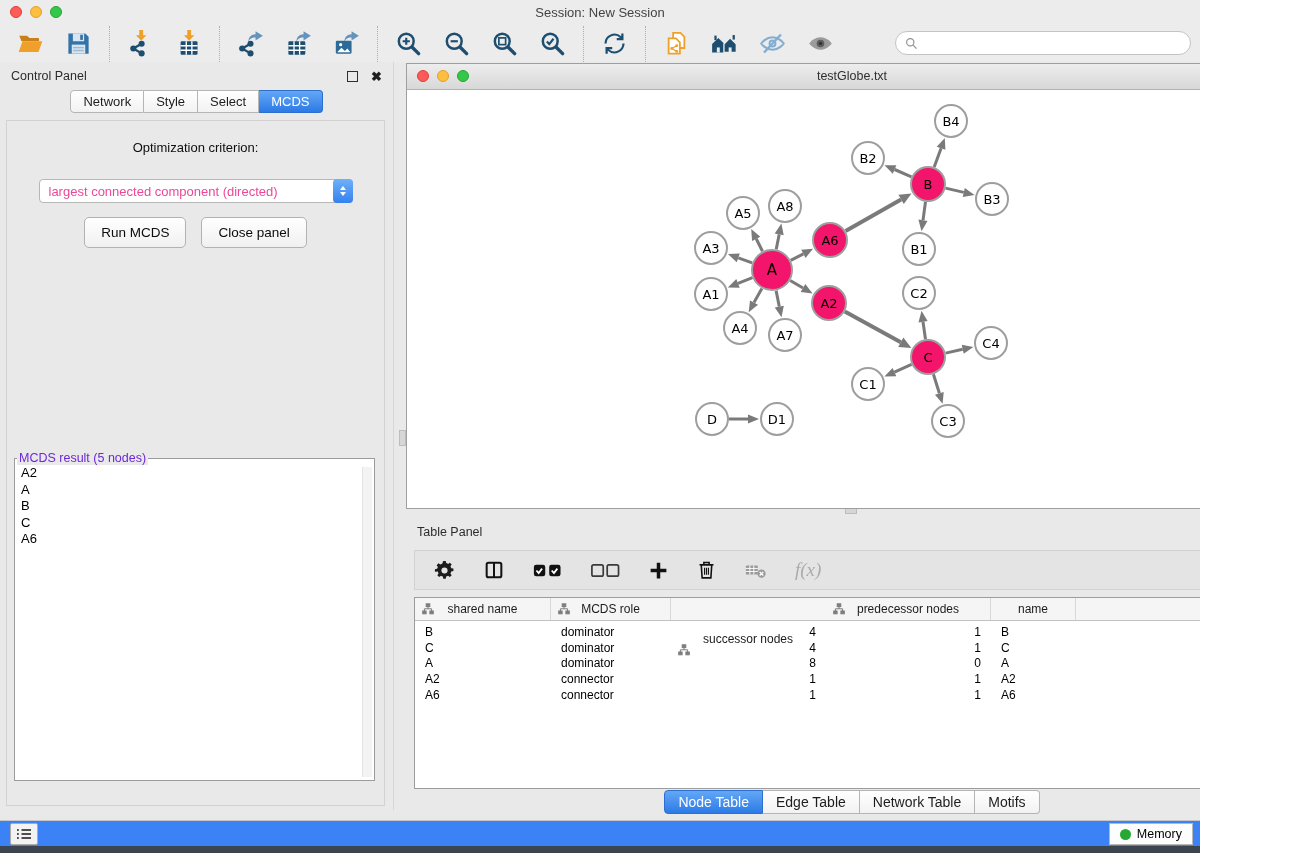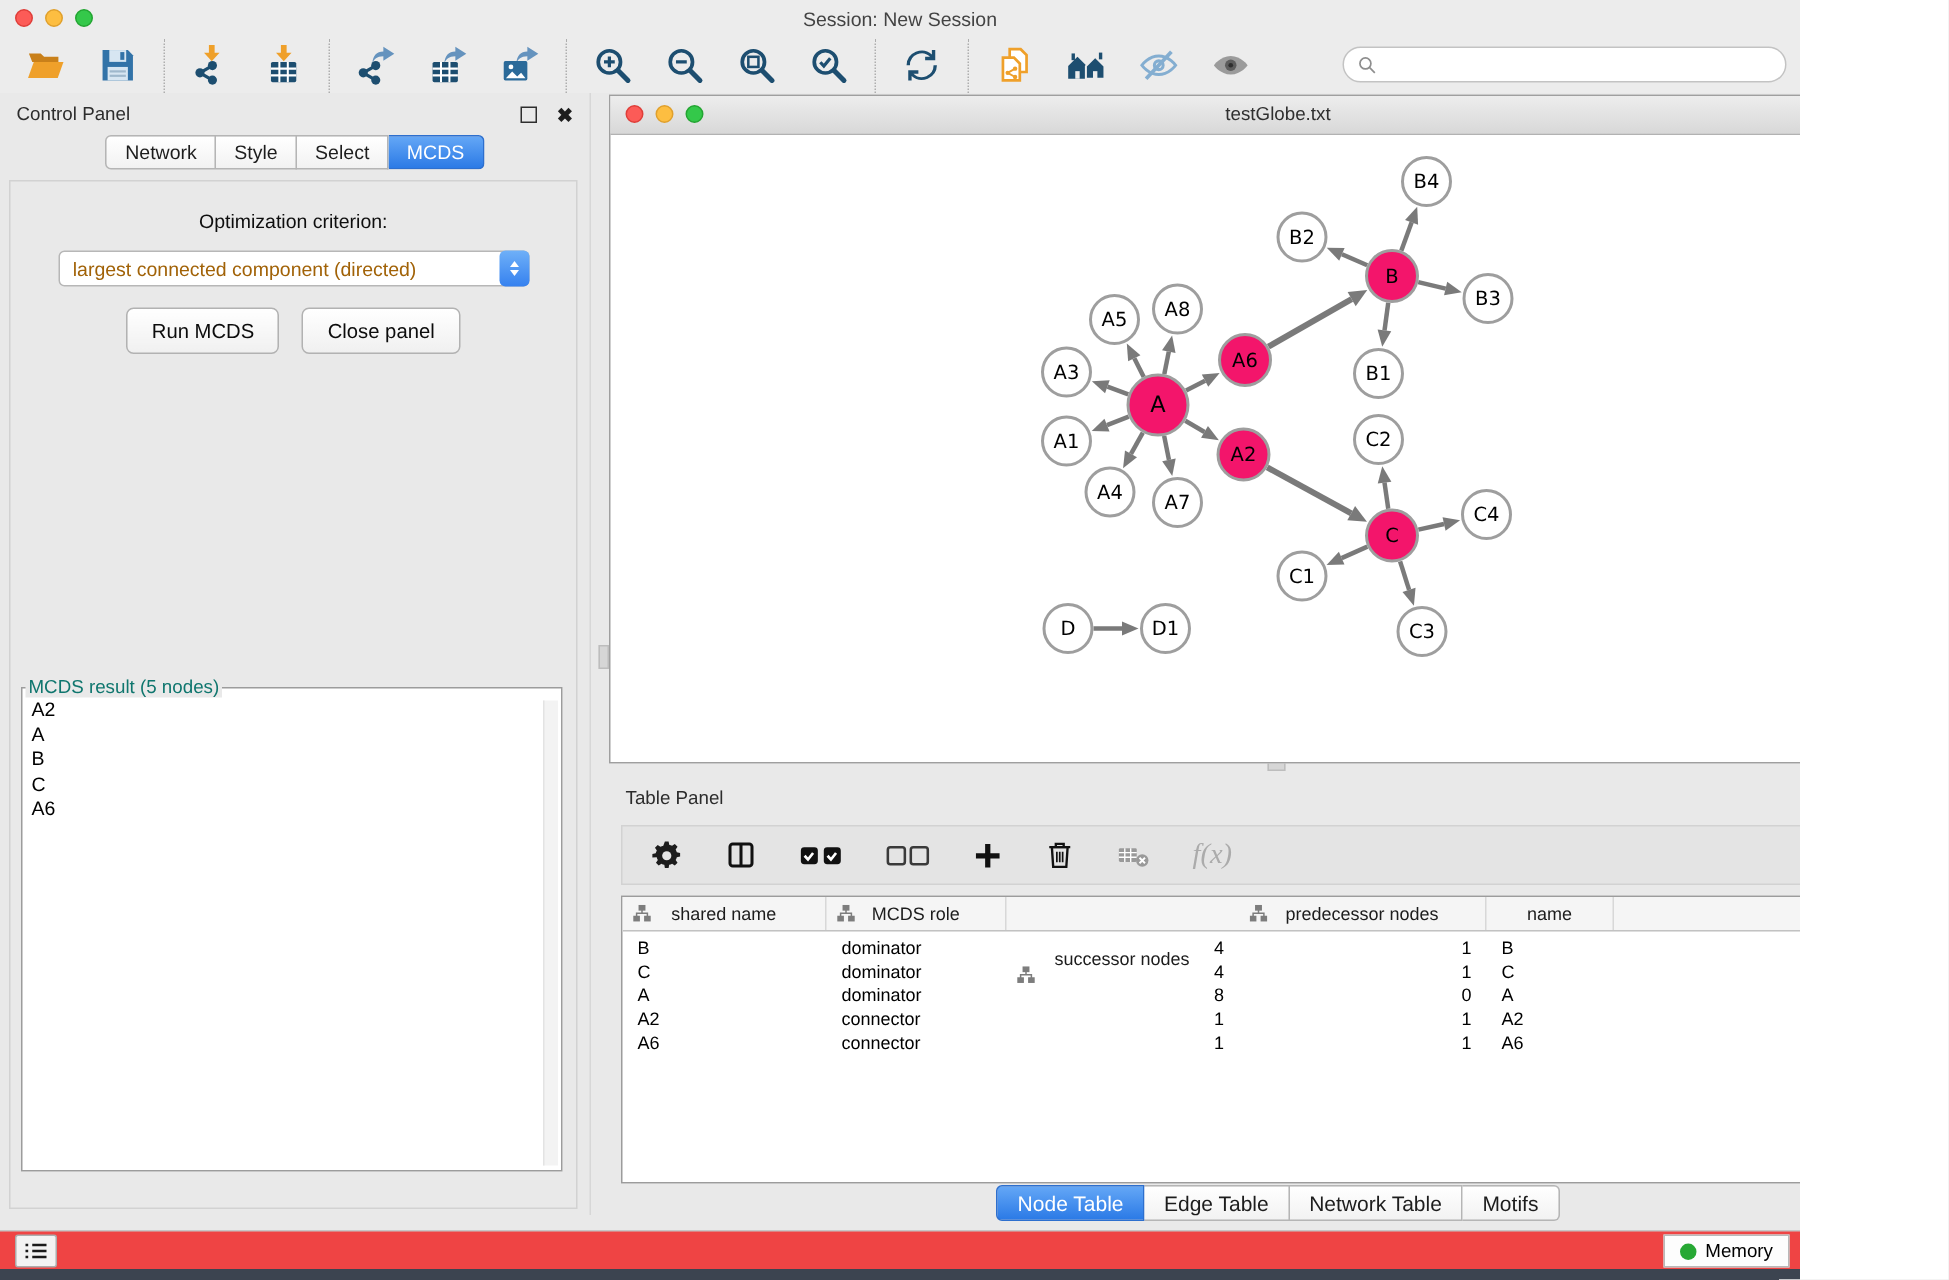--- a/index.html
+++ b/index.html
@@ -35,28 +35,28 @@
   .panel-header .spacer{flex:1;}
   .float-btn{width:9px;height:9px;border:1.5px solid #2e2e2e;margin-right:13px;flex:none;}
   .close-btn{font-size:13px;font-weight:bold;color:#1e1e1e;line-height:1;}
   .seg{display:flex;justify-content:center;}
   .seg-btn{background:linear-gradient(#ffffff,#f2f2f2);border:1px solid #b5b5b5;border-left-width:0;padding:3px 12px;font-size:13px;color:#1d1d1d;font-family:"Liberation Sans",sans-serif;cursor:default;}
   .seg-btn:first-child{border-left-width:1px;border-radius:4px 0 0 4px;}
   .seg-btn:last-child{border-radius:0 4px 4px 0;}
   .seg-btn.active{background:linear-gradient(#64a7f6,#2b7ae6);border-color:#2d6fce;color:#fff;}
   .cp-box{position:absolute;left:6px;right:8px;top:58px;bottom:4px;border:1px solid #d2d2d2;background:#e9e9e9;}
   .opt-label{text-align:center;margin-top:19px;font-size:13px;color:#0e0e0e;}
-  .select{margin:12px auto 0;width:314px;height:24px;background:#fff;border:1px solid #b7b7b7;border-radius:4px;position:relative;font-size:13px;line-height:23px;padding-left:9px;box-sizing:border-box;color:#a16207;}
+  .select{margin:24px auto 0;width:314px;height:24px;background:#fff;border:1px solid #b7b7b7;border-radius:4px;position:relative;font-size:13px;line-height:23px;padding-left:9px;box-sizing:border-box;color:#ec4899;}
   .stepper{position:absolute;right:-1px;top:-1px;width:20px;height:24px;border-radius:4px;background:linear-gradient(#6fb0f8,#3581ef);display:flex;flex-direction:column;align-items:center;justify-content:center;gap:2px;}
   .tri-up{width:0;height:0;border-left:3.5px solid transparent;border-right:3.5px solid transparent;border-bottom:4.5px solid #fff;}
   .tri-down{width:0;height:0;border-left:3.5px solid transparent;border-right:3.5px solid transparent;border-top:4.5px solid #fff;}
   .btn-row{display:flex;justify-content:center;gap:15px;margin-top:14px;}
   .btn{background:linear-gradient(#ffffff,#f0f0f0);border:1px solid #b2b2b2;border-radius:5px;font-size:13.5px;padding:7px 16px;color:#0c0c0c;font-family:"Liberation Sans",sans-serif;cursor:default;}
   #mcdsBox{position:absolute;left:7px;right:9px;top:330px;height:328px;border:1px solid #9c9c9c;background:#fff;margin:0;padding:0 0 0 0;}
-  #mcdsBox legend{font-size:12.5px;color:#0f766e;background:#e9e9e9;padding:0 2px;margin-left:2px;}
+  #mcdsBox legend{font-size:12.5px;color:#6d28d9;background:#e9e9e9;padding:0 2px;margin-left:2px;}
   .mcds-item{font-size:13px;line-height:16.5px;padding-left:6px;color:#000;}
   .track{position:absolute;right:2px;top:2px;bottom:3px;width:9px;background:#f3f3f3;border-left:1px solid #e3e3e3;}
 
   
   .net-window{position:absolute;left:406px;top:1px;width:892px;height:446px;background:#fff;border:1px solid #9f9f9f;box-sizing:border-box;}
   .net-titlebar{height:25px;background:linear-gradient(#ededed,#d8d8d8);border-bottom:1px solid #b2b2b2;position:relative;}
   .net-title{text-align:center;line-height:25px;font-size:12.5px;color:#2f2f2f;}
   #graph{position:absolute;left:0;top:26px;width:889px;height:418px;}
   .resize-grip{position:absolute;right:1px;bottom:1px;width:13px;height:13px;background:repeating-linear-gradient(135deg,transparent 0 3px,#bcbcbc 3px 4px);}
   .v-grip{position:absolute;left:399px;top:368px;width:7px;height:16px;background:#d6d6d6;border:1px solid #bdbdbd;box-sizing:border-box;}
@@ -73,21 +73,21 @@
   .th{position:relative;display:flex;align-items:center;justify-content:center;border-right:1px solid #d8d8d8;box-sizing:border-box;font-size:12px;color:#1c1c1c;}
   .th:last-child{border-right:none;}
   .col-icon{position:absolute;left:7px;top:5px;display:flex;}
   .tbl-body{padding-top:3px;}
   .tr{display:flex;height:15.8px;align-items:center;}
   .td{box-sizing:border-box;padding:0 10px;font-size:12px;color:#000;white-space:nowrap;overflow:hidden;}
   .tbl-tabs{position:absolute;left:0;right:0;top:272px;display:flex;justify-content:center;}
   .tbl-tabs .seg-btn{font-size:14px;padding:3px 13px;}
 
   
-  .statusbar{position:absolute;left:0;right:0;bottom:7px;height:26px;background:#ef4444;border-top:1px solid #c6c6c6;box-sizing:border-box;}
+  .statusbar{position:absolute;left:0;right:0;bottom:7px;height:26px;background:#3b82f6;border-top:1px solid #c6c6c6;box-sizing:border-box;}
   .menu-btn{position:absolute;left:10px;top:2px;width:26px;height:20px;border:1px solid #acacac;background:#f3f3f3;border-radius:2px;display:flex;align-items:center;justify-content:center;}
   .memory-btn{position:absolute;right:7px;top:2px;height:20px;border:1px solid #b9b9b9;background:#fdfdfd;display:flex;align-items:center;gap:6px;padding:0 10px;font-size:12.5px;color:#000;}
   .dot{width:11px;height:11px;border-radius:50%;flex:none;}
   .bottom-strip{position:absolute;left:0;right:0;bottom:0;height:7px;background:#3c4450;}
 </style>
 </head>
 <body>
 
 <div class="app">
 

